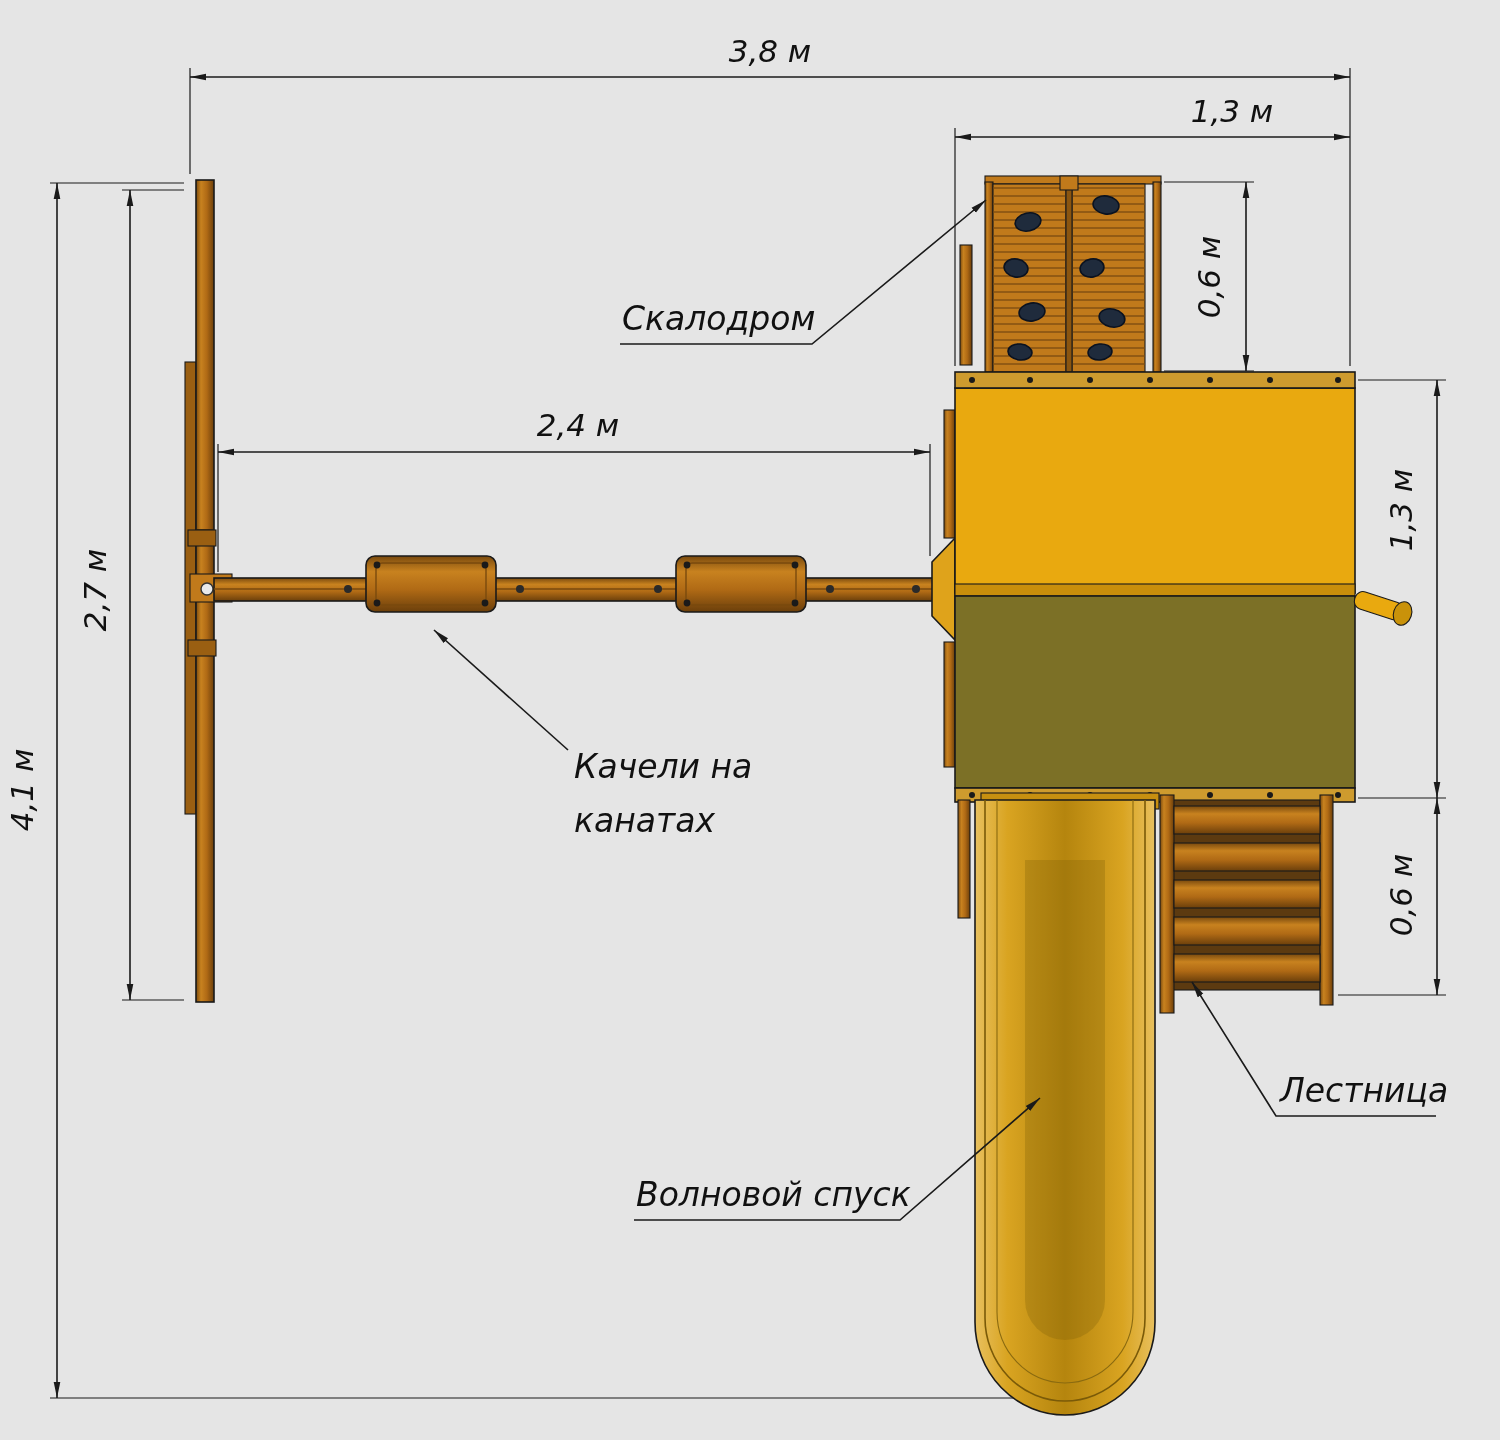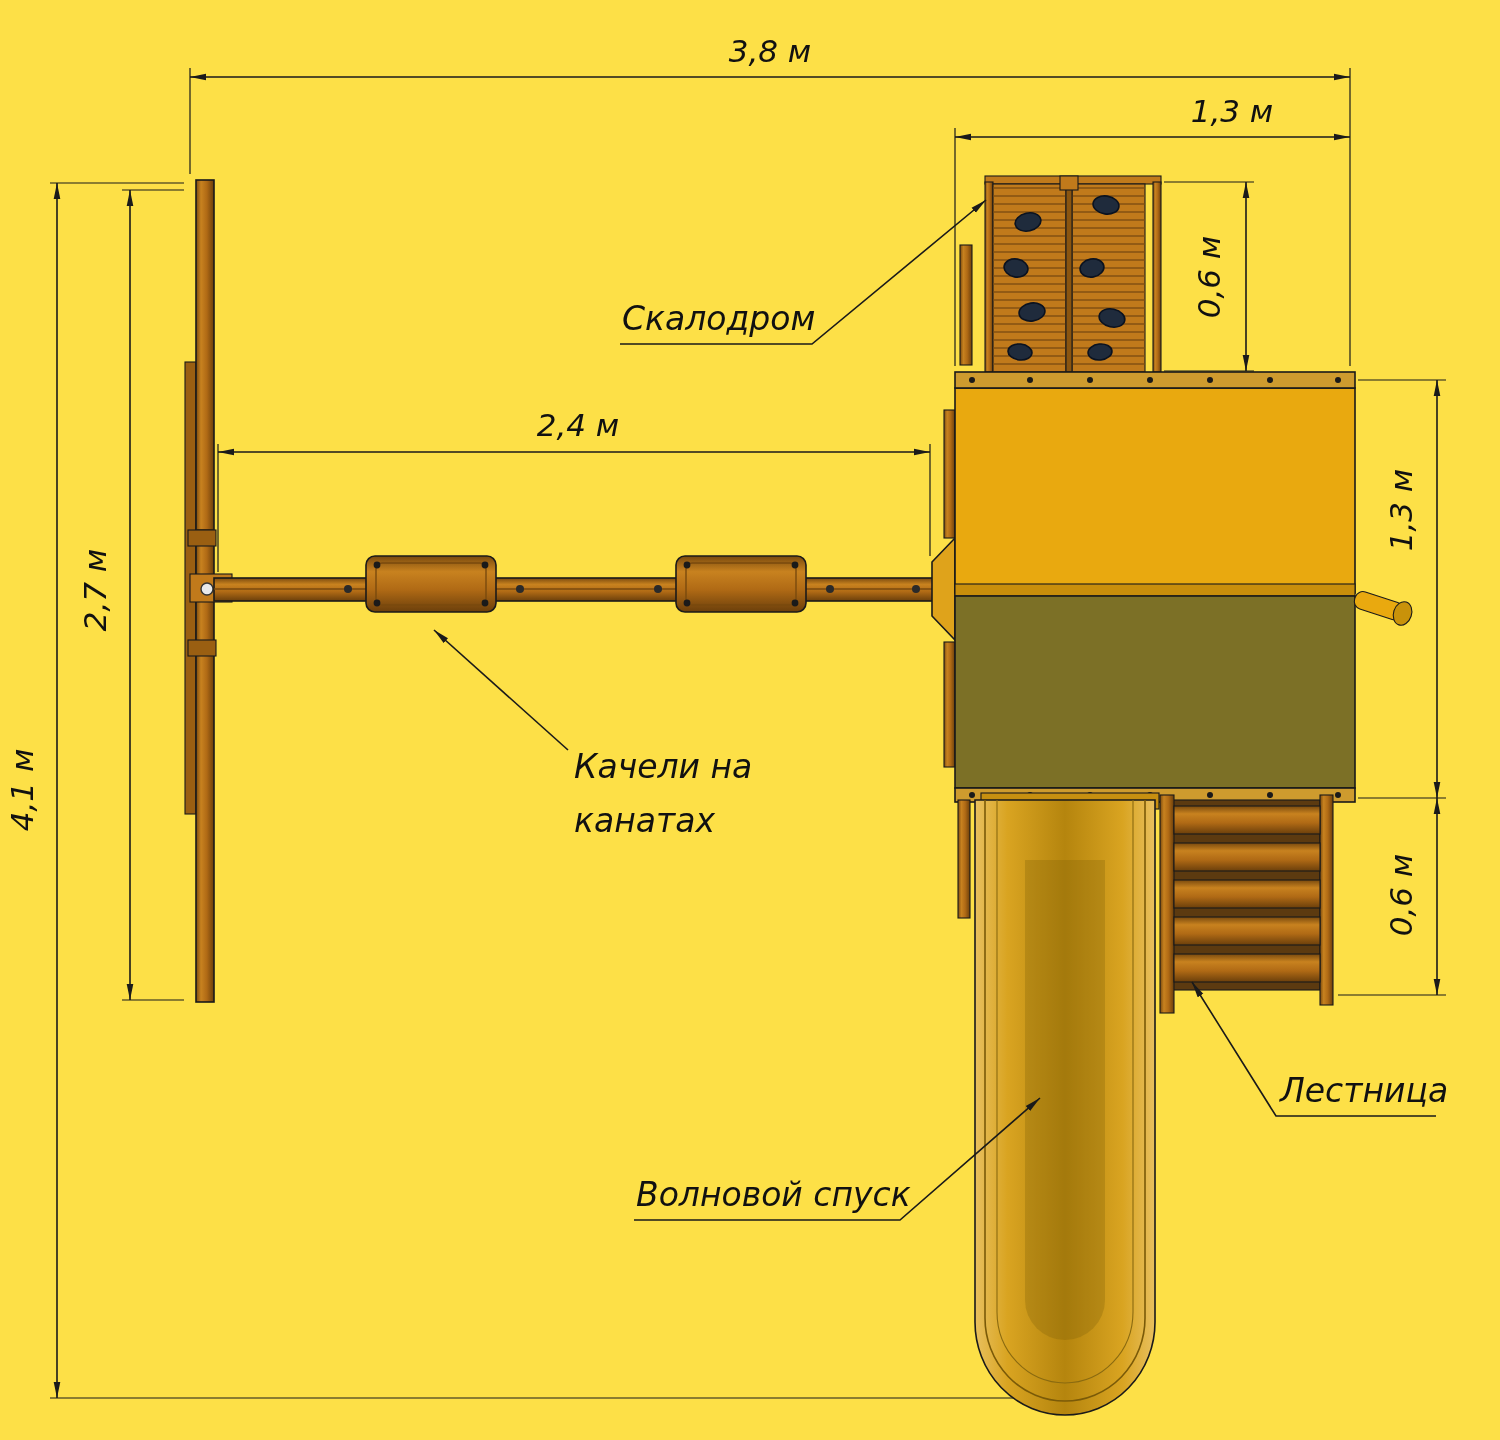--- a/index.html
+++ b/index.html
@@ -1,16 +1,16 @@
 <!DOCTYPE html>
 <html><head>
 <meta charset="utf-8">
 <style>
   html,body{margin:0;padding:0;background:#ffffff;}
-  .canvas{width:1500px;height:1440px;position:relative;background:#fde047;}
+  .canvas{width:1500px;height:1440px;position:relative;background:#e5e5e5;}
   svg{display:block;}
   text{font-family:"DejaVu Sans","Liberation Sans",sans-serif;font-style:italic;fill:#111;}
   .dim-text{font-size:31px;}
   .label-text{font-size:33px;}
   .dimline{stroke:#1a1a1a;stroke-width:1.6;fill:none;}
   .extline{stroke:#1a1a1a;stroke-width:1.2;fill:none;}
   .leader{stroke:#1a1a1a;stroke-width:1.6;fill:none;}
   .outl{stroke:#1a1a1a;stroke-width:1.6;}
   .outl-thin{stroke:#1a1a1a;stroke-width:1.1;}
 </style>

